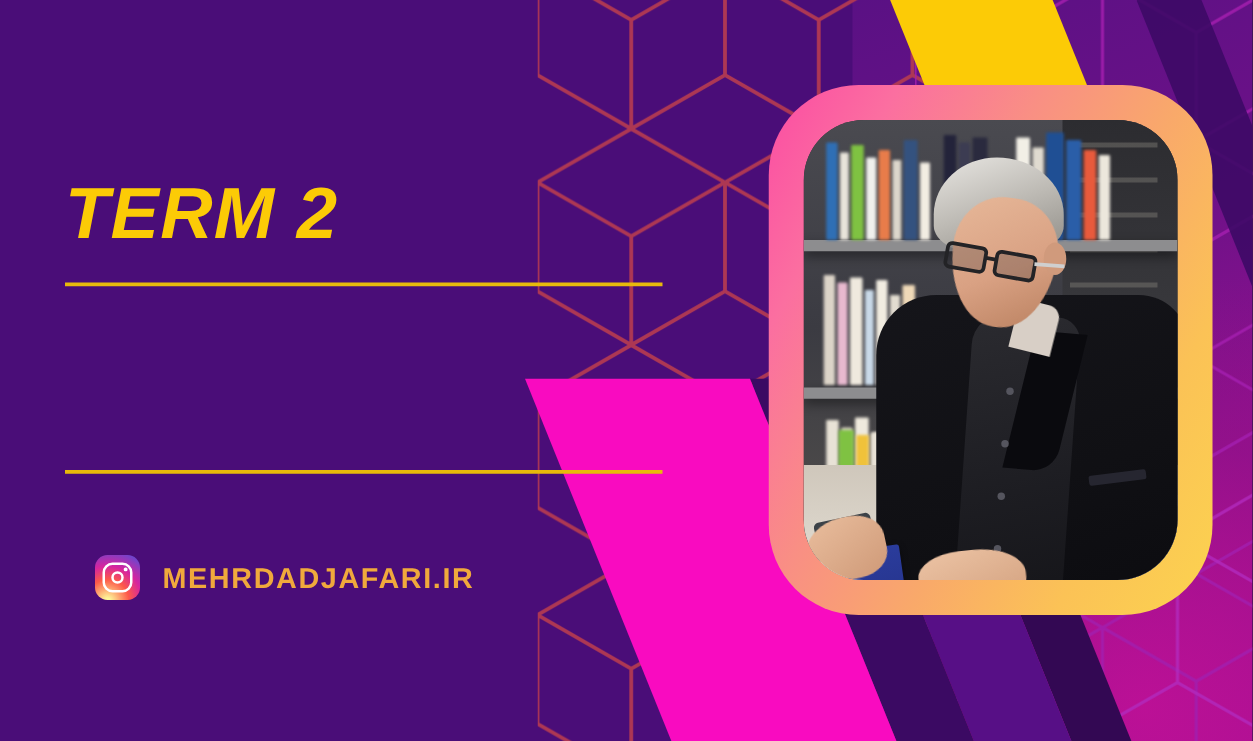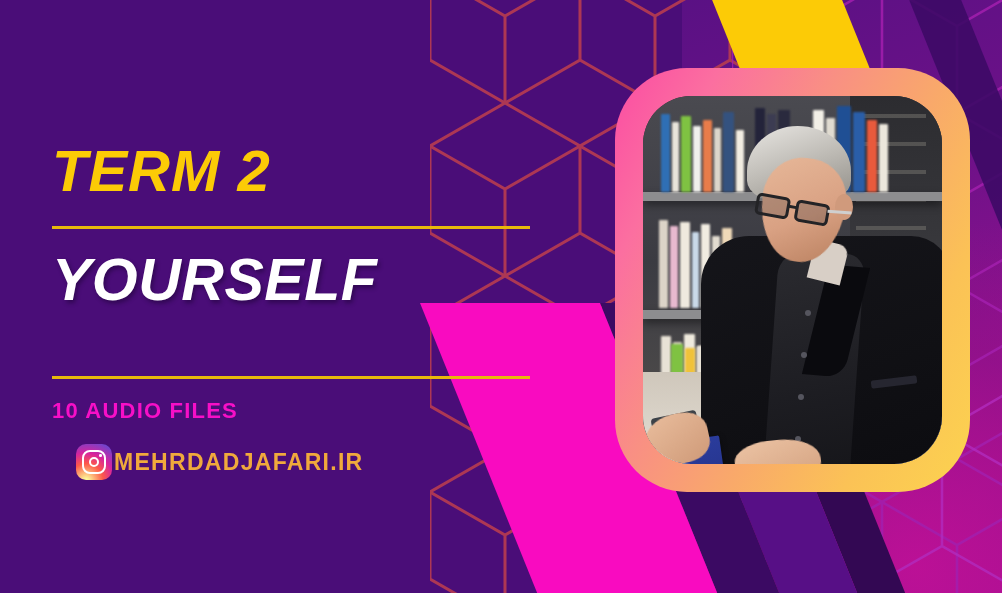--- a/index.html
+++ b/index.html
@@ -179,21 +179,21 @@
     letter-spacing: 1.2px;
     white-space: nowrap;
   }
 
   .handle-row {
     position: absolute;
     top: 420px;
     left: 0;
     display: flex;
     align-items: center;
-    gap: 2px;
+    gap: 18px;
     padding-left: 24px;
   }
   .ig-icon {
     width: 36px;
     height: 36px;
     border-radius: 10px;
     background:
       radial-gradient(circle at 28% 102%, #fdf497 0%, #fdf497 5%, #fd5949 38%, #d6249f 62%, #285AEB 110%);
     display: flex;
     align-items: center;
@@ -652,26 +652,24 @@
     </div>
   </div>
 
   <div class="content">
 
     <div class="term-label">TERM 2</div>
 
     <div class="rule rule-top"></div>
 
     <div class="headline">
-      <span class="line">YOURSELF</span>
     </div>
 
     <div class="rule rule-bottom"></div>
 
-    <div class="subtitle">10 AUDIO FILES</div>
 
     <div class="handle-row">
       <div class="ig-icon">
         <div class="ig-glyph"></div>
       </div>
       <div class="handle-text">MEHRDADJAFARI.IR</div>
     </div>
 
   </div>
 </div>

